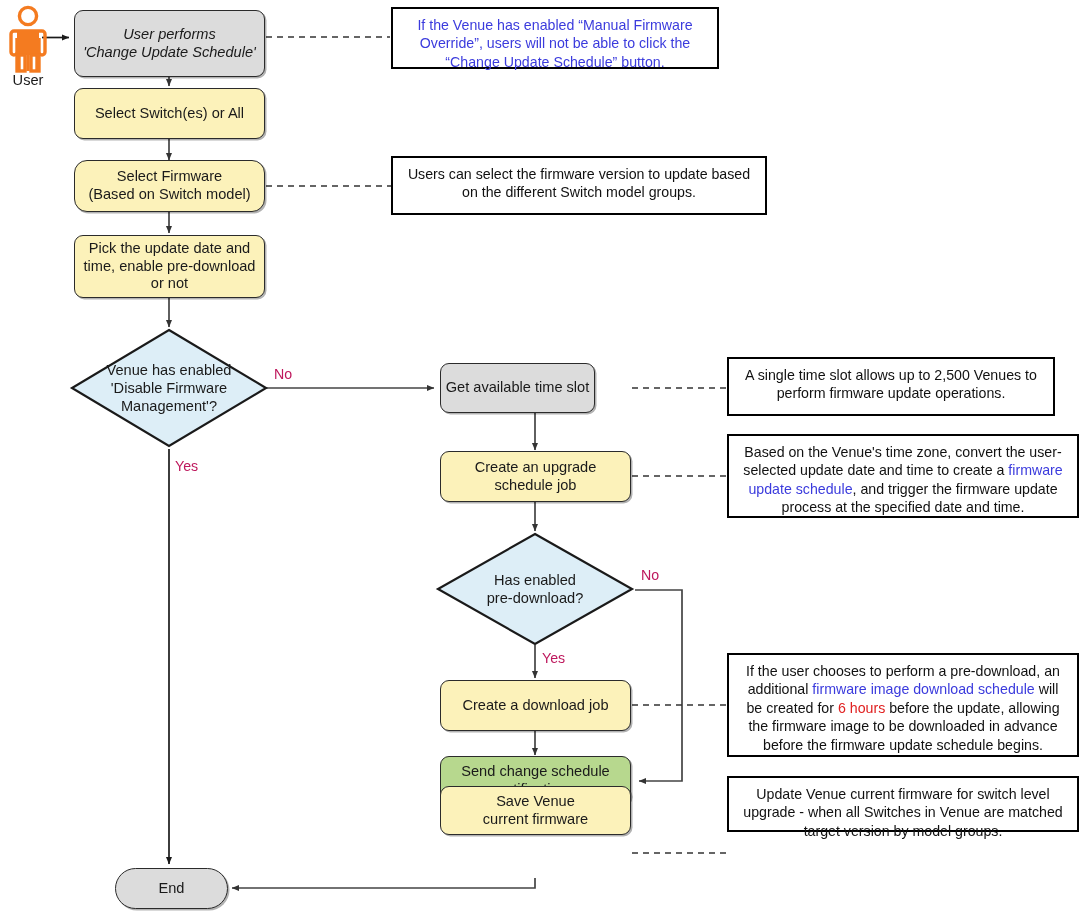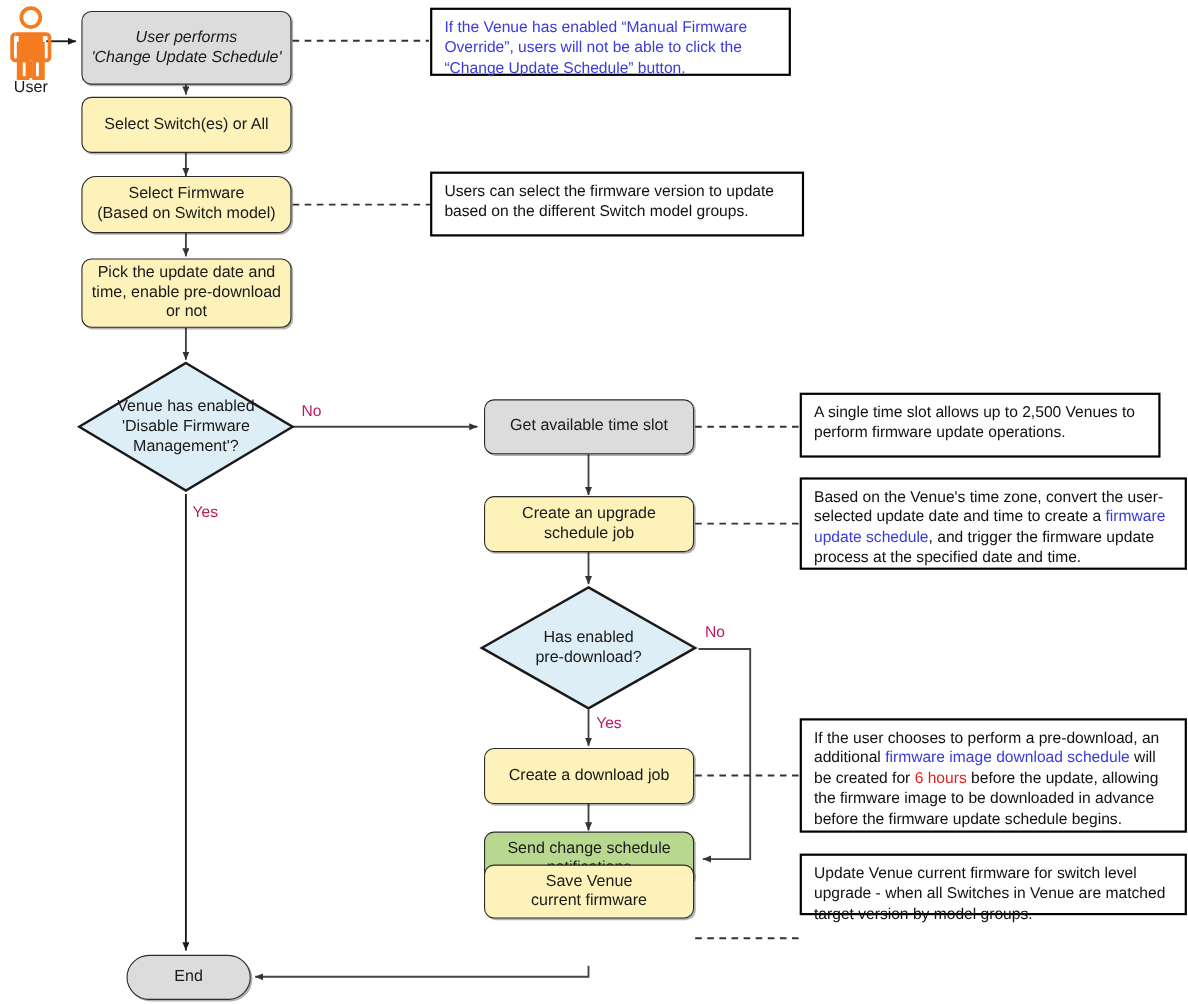--- a/index.html
+++ b/index.html
@@ -74,21 +74,21 @@
 
   .callout {
     position: absolute;
     box-sizing: border-box;
     border: 2px solid #000000;
     background: #ffffff;
     font-size: 14.2px;
     line-height: 1.30;
     color: #111111;
     padding: 7px 11px 21px 11px;
-    text-align: left;
+    text-align: center;
   }
   .callout .hl-blue { color: #3b3bdd; }
   .callout .hl-red  { color: #e02020; }
   .callout.all-blue { color: #3b3bdd; }
 
   .edge-label {
     position: absolute;
     font-size: 14.2px;
     color: #be185d;
     white-space: nowrap;
@@ -183,21 +183,21 @@
       <polygon points="100,3 197,61 100,119 3,61" fill="#ddeef7" stroke="#1a1a1a" stroke-width="2.2"></polygon>
     </svg>
     <div class="diamond-label">Venue has enabled
 'Disable Firmware
 Management'?</div>
   </div>
 
   <div class="edge-label" style="left:274px; top:366px;">No</div>
   <div class="edge-label" style="left:175px; top:458px;">Yes</div>
 
-  <div class="node proc gray" style="left:440px; top:363px; width:191px; height:50px;">Get available time slot</div>
+  <div class="node proc gray" style="left:440px; top:363px; width:155px; height:50px;">Get available time slot</div>
 
   <div class="node proc yellow" style="left:440px; top:451px; width:191px; height:51px;">Create an upgrade
 schedule job</div>
 
   <div class="diamond-wrap" style="left:435px; top:531px; width:200px; height:116px;">
     <svg width="200" height="116" viewBox="0 0 200 116">
       <polygon points="100,3 197,58 100,113 3,58" fill="#ddeef7" stroke="#1a1a1a" stroke-width="2.2"></polygon>
     </svg>
     <div class="diamond-label">Has enabled
 pre-download?</div>
@@ -211,21 +211,21 @@
   <div class="node proc green" style="left:440px; top:756px; width:191px; height:49px;">Send change schedule
 notifications</div>
 
   <div class="node proc yellow" style="left:440px; top:786px; width:191px; height:49px;">Save Venue
 current firmware</div>
 
   <div class="node terminator" style="left:115px; top:868px; width:113px; height:41px;">End</div>
 
   <div class="callout all-blue" style="left:391px; top:7px; width:328px; height:62px;">If the Venue has enabled “Manual Firmware Override”, users will not be able to click the “Change Update Schedule” button.</div>
 
-  <div class="callout" style="left:391px; top:156px; width:340px; height:59px;">Users can select the firmware version to update based on the different Switch model groups.</div>
+  <div class="callout" style="left:391px; top:156px; width:376px; height:59px;">Users can select the firmware version to update based on the different Switch model groups.</div>
 
   <div class="callout" style="left:727px; top:357px; width:328px; height:59px;">A single time slot allows up to 2,500 Venues to perform firmware update operations.</div>
 
   <div class="callout" style="left:727px; top:434px; width:352px; height:84px;"><span>Based on the Venue's time zone, convert the user-selected update date and time to create a </span><span class="hl-blue">firmware update schedule</span><span>, and trigger the firmware update process at the specified date and time.</span></div>
 
   <div class="callout" style="left:727px; top:653px; width:352px; height:104px;"><span>If the user chooses to perform a pre-download, an additional </span><span class="hl-blue">firmware image download schedule</span><span> will be created for </span><span class="hl-red">6 hours</span><span> before the update, allowing the firmware image to be downloaded in advance before the firmware update schedule begins.</span></div>
 
   <div class="callout" style="left:727px; top:776px; width:352px; height:56px;">Update Venue current firmware for switch level upgrade - when all Switches in Venue are matched target version by model groups.</div>
 
 </div>

